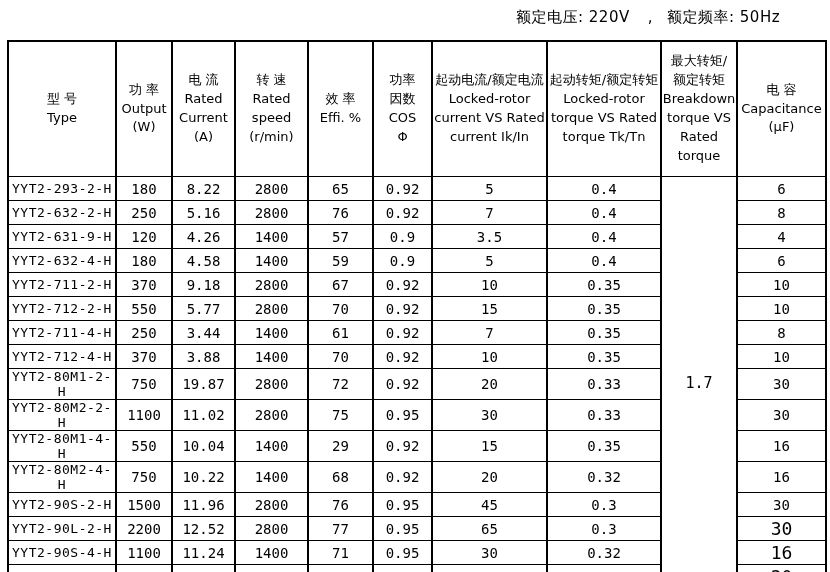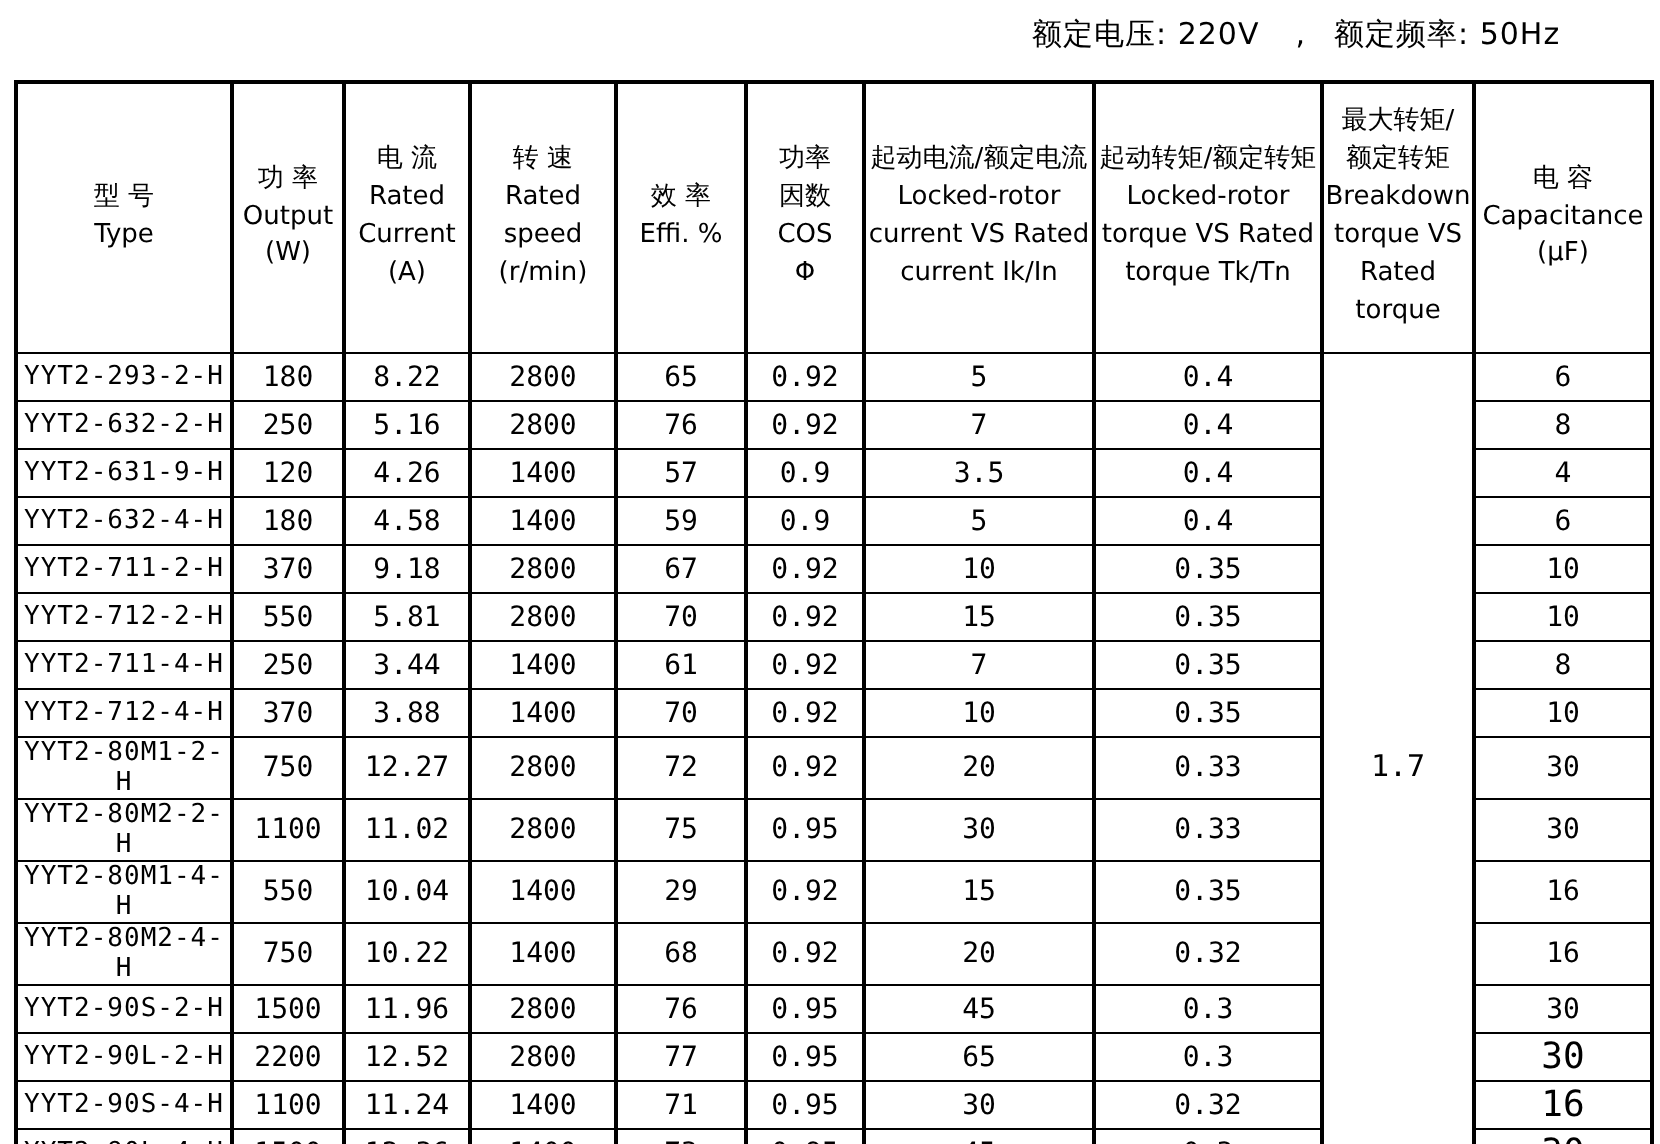--- a/index.html
+++ b/index.html
@@ -182,21 +182,21 @@
           <td>2800</td>
           <td>67</td>
           <td>0.92</td>
           <td>10</td>
           <td>0.35</td>
           <td class="cap-cell">10</td>
         </tr>
         <tr>
           <td class="type-cell">YYT2-712-2-H</td>
           <td>550</td>
-          <td>5.81</td>
+          <td>5.77</td>
           <td>2800</td>
           <td>70</td>
           <td>0.92</td>
           <td>15</td>
           <td>0.35</td>
           <td class="cap-cell">10</td>
         </tr>
         <tr>
           <td class="type-cell">YYT2-711-4-H</td>
           <td>250</td>
@@ -215,21 +215,21 @@
           <td>1400</td>
           <td>70</td>
           <td>0.92</td>
           <td>10</td>
           <td>0.35</td>
           <td class="cap-cell">10</td>
         </tr>
         <tr>
           <td class="type-cell">YYT2-80M1-2-H</td>
           <td>750</td>
-          <td>12.27</td>
+          <td>19.87</td>
           <td>2800</td>
           <td>72</td>
           <td>0.92</td>
           <td>20</td>
           <td>0.33</td>
           <td class="cap-cell">30</td>
         </tr>
         <tr>
           <td class="type-cell">YYT2-80M2-2-H</td>
           <td>1100</td>

